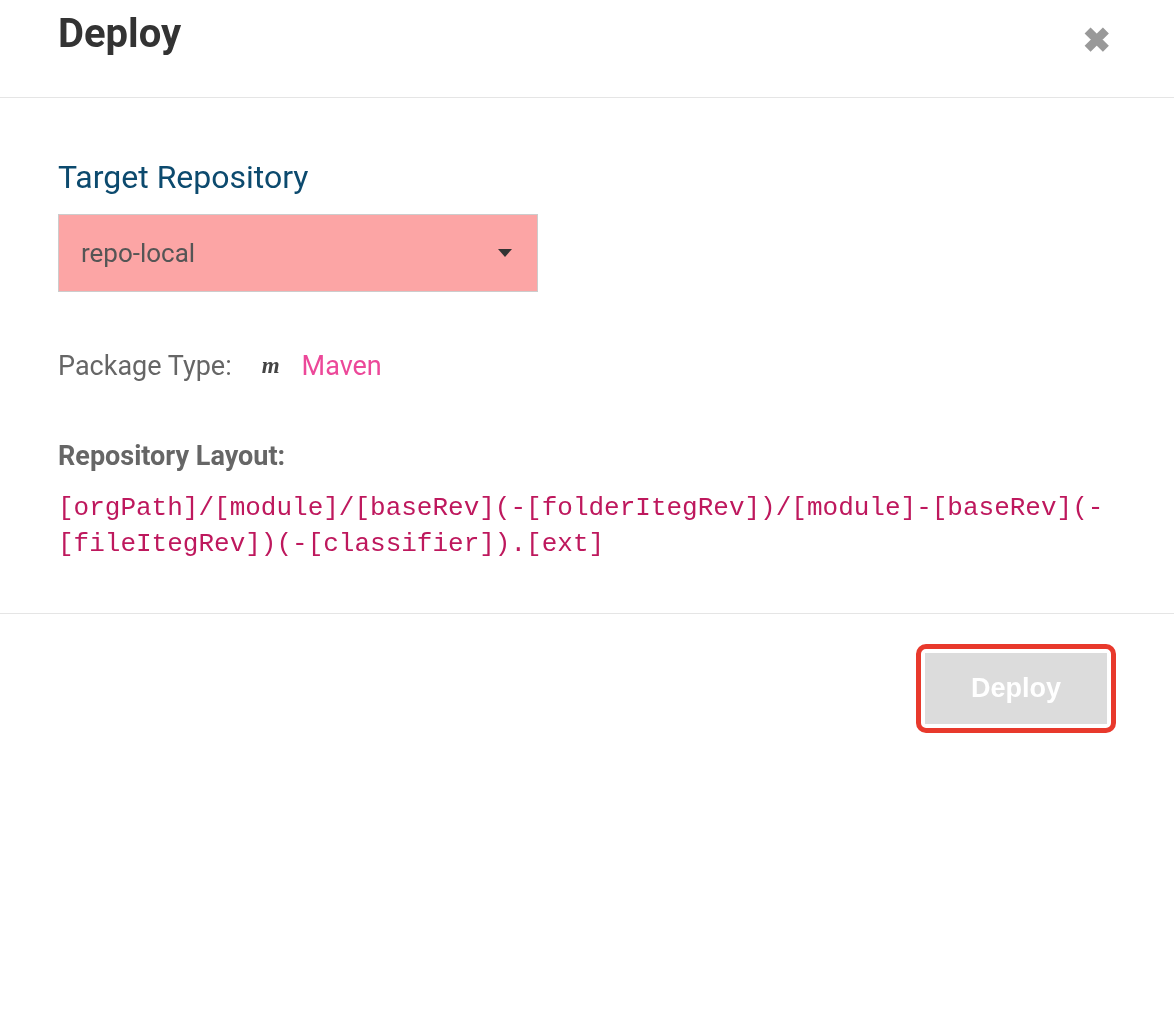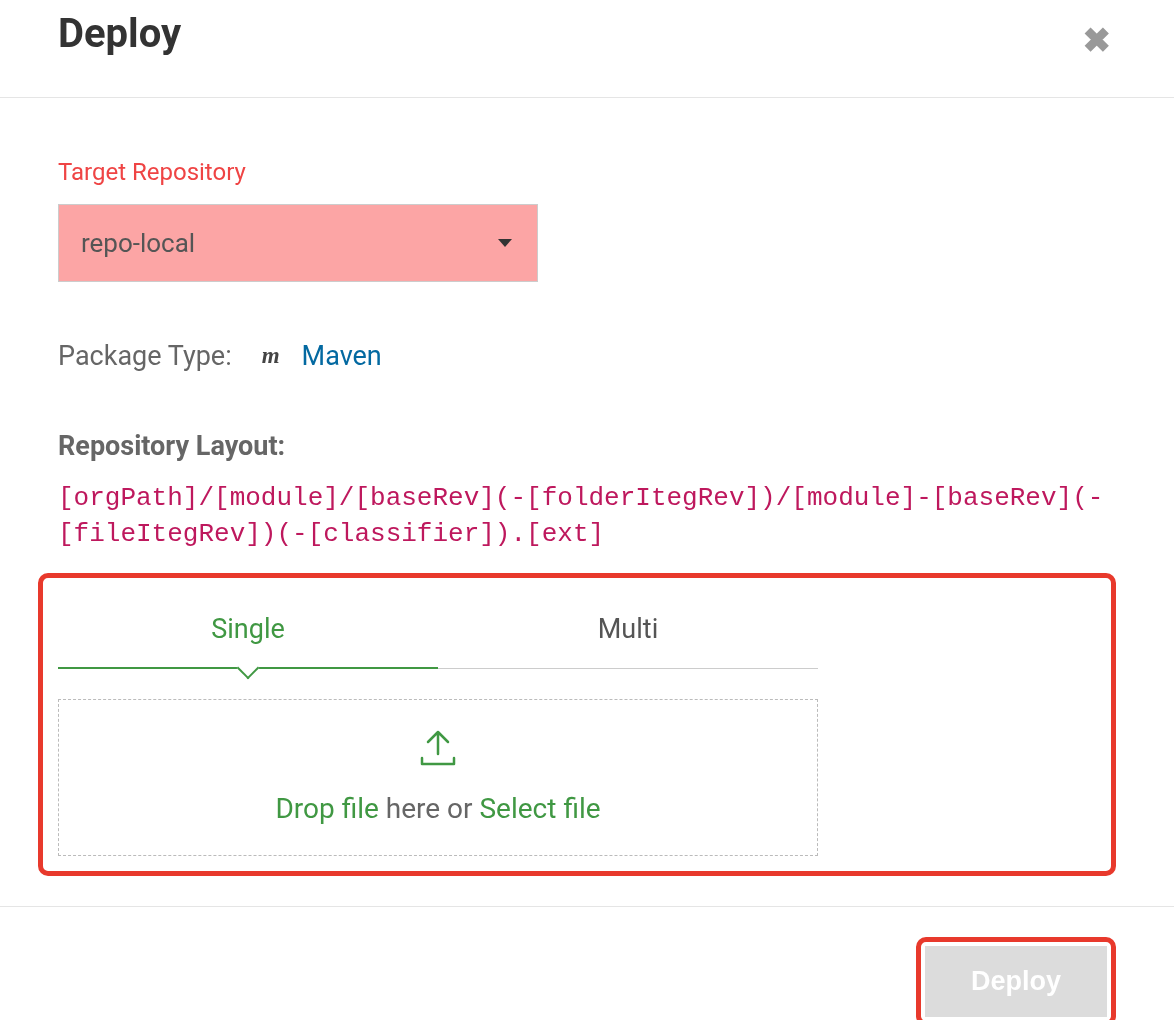--- a/index.html
+++ b/index.html
@@ -35,23 +35,23 @@
       color: #999;
       cursor: pointer;
       line-height: 1;
       padding: 5px;
       margin-top: 8px;
     }
     .modal-body {
       padding: 60px 58px 30px 58px;
     }
     .field-label {
-      font-size: 24px;
+      font-size: 32px;
       font-weight: 400;
-      color: #ef4444;
+      color: #0c4a6e;
       margin-bottom: 18px;
       display: block;
     }
     .select-wrapper {
       position: relative;
       width: 480px;
       margin-bottom: 58px;
     }
     .select-box {
       width: 100%;
@@ -90,21 +90,21 @@
     }
     .package-icon {
       font-family: Georgia, serif;
       font-style: italic;
       font-weight: 700;
       font-size: 23px;
       color: #444;
       margin-right: 10px;
     }
     .package-name {
-      color: #0369a1;
+      color: #ec4899;
     }
     .repo-layout-label {
       font-size: 27px;
       color: #666;
       margin-bottom: 18px;
       display: block;
       font-weight: bold;
     }
     .repo-layout-value {
       font-family: "Courier New", Courier, monospace;
@@ -211,37 +211,20 @@
 
   <div class="package-row">
     <span class="package-label">Package Type:</span>
     <span class="package-icon">m</span>
     <span class="package-name">Maven</span>
   </div>
 
   <label class="repo-layout-label">Repository Layout:</label>
   <div class="repo-layout-value">[orgPath]/[module]/[baseRev](-[folderItegRev])/[module]-[baseRev](-[fileItegRev])(-[classifier]).[ext]</div>
 
-  <div class="highlight-box">
-    <div class="tabs">
-      <div class="tab active">Single</div>
-      <div class="tab">Multi</div>
-    </div>
-    <div class="dropzone">
-      <div class="upload-icon">
-        <svg width="40" height="38" viewBox="0 0 40 38" fill="none">
-          <path d="M20 26 L20 4 M20 4 L10 14 M20 4 L30 14" stroke="#409843" stroke-width="2.5" stroke-linecap="round" stroke-linejoin="round"></path>
-          <path d="M4 30 L4 36 L36 36 L36 30" stroke="#409843" stroke-width="2.5" stroke-linecap="round" stroke-linejoin="round"></path>
-        </svg>
-      </div>
-      <div class="dropzone-text">
-        <span class="accent">Drop file</span><span> here or </span><span class="accent">Select file</span>
-      </div>
-    </div>
-  </div>
 
 </div>
 
 <div class="modal-footer">
   <div class="deploy-btn-wrap">
     <button class="deploy-btn">Deploy</button>
   </div>
 </div>
 
 </body></html>

